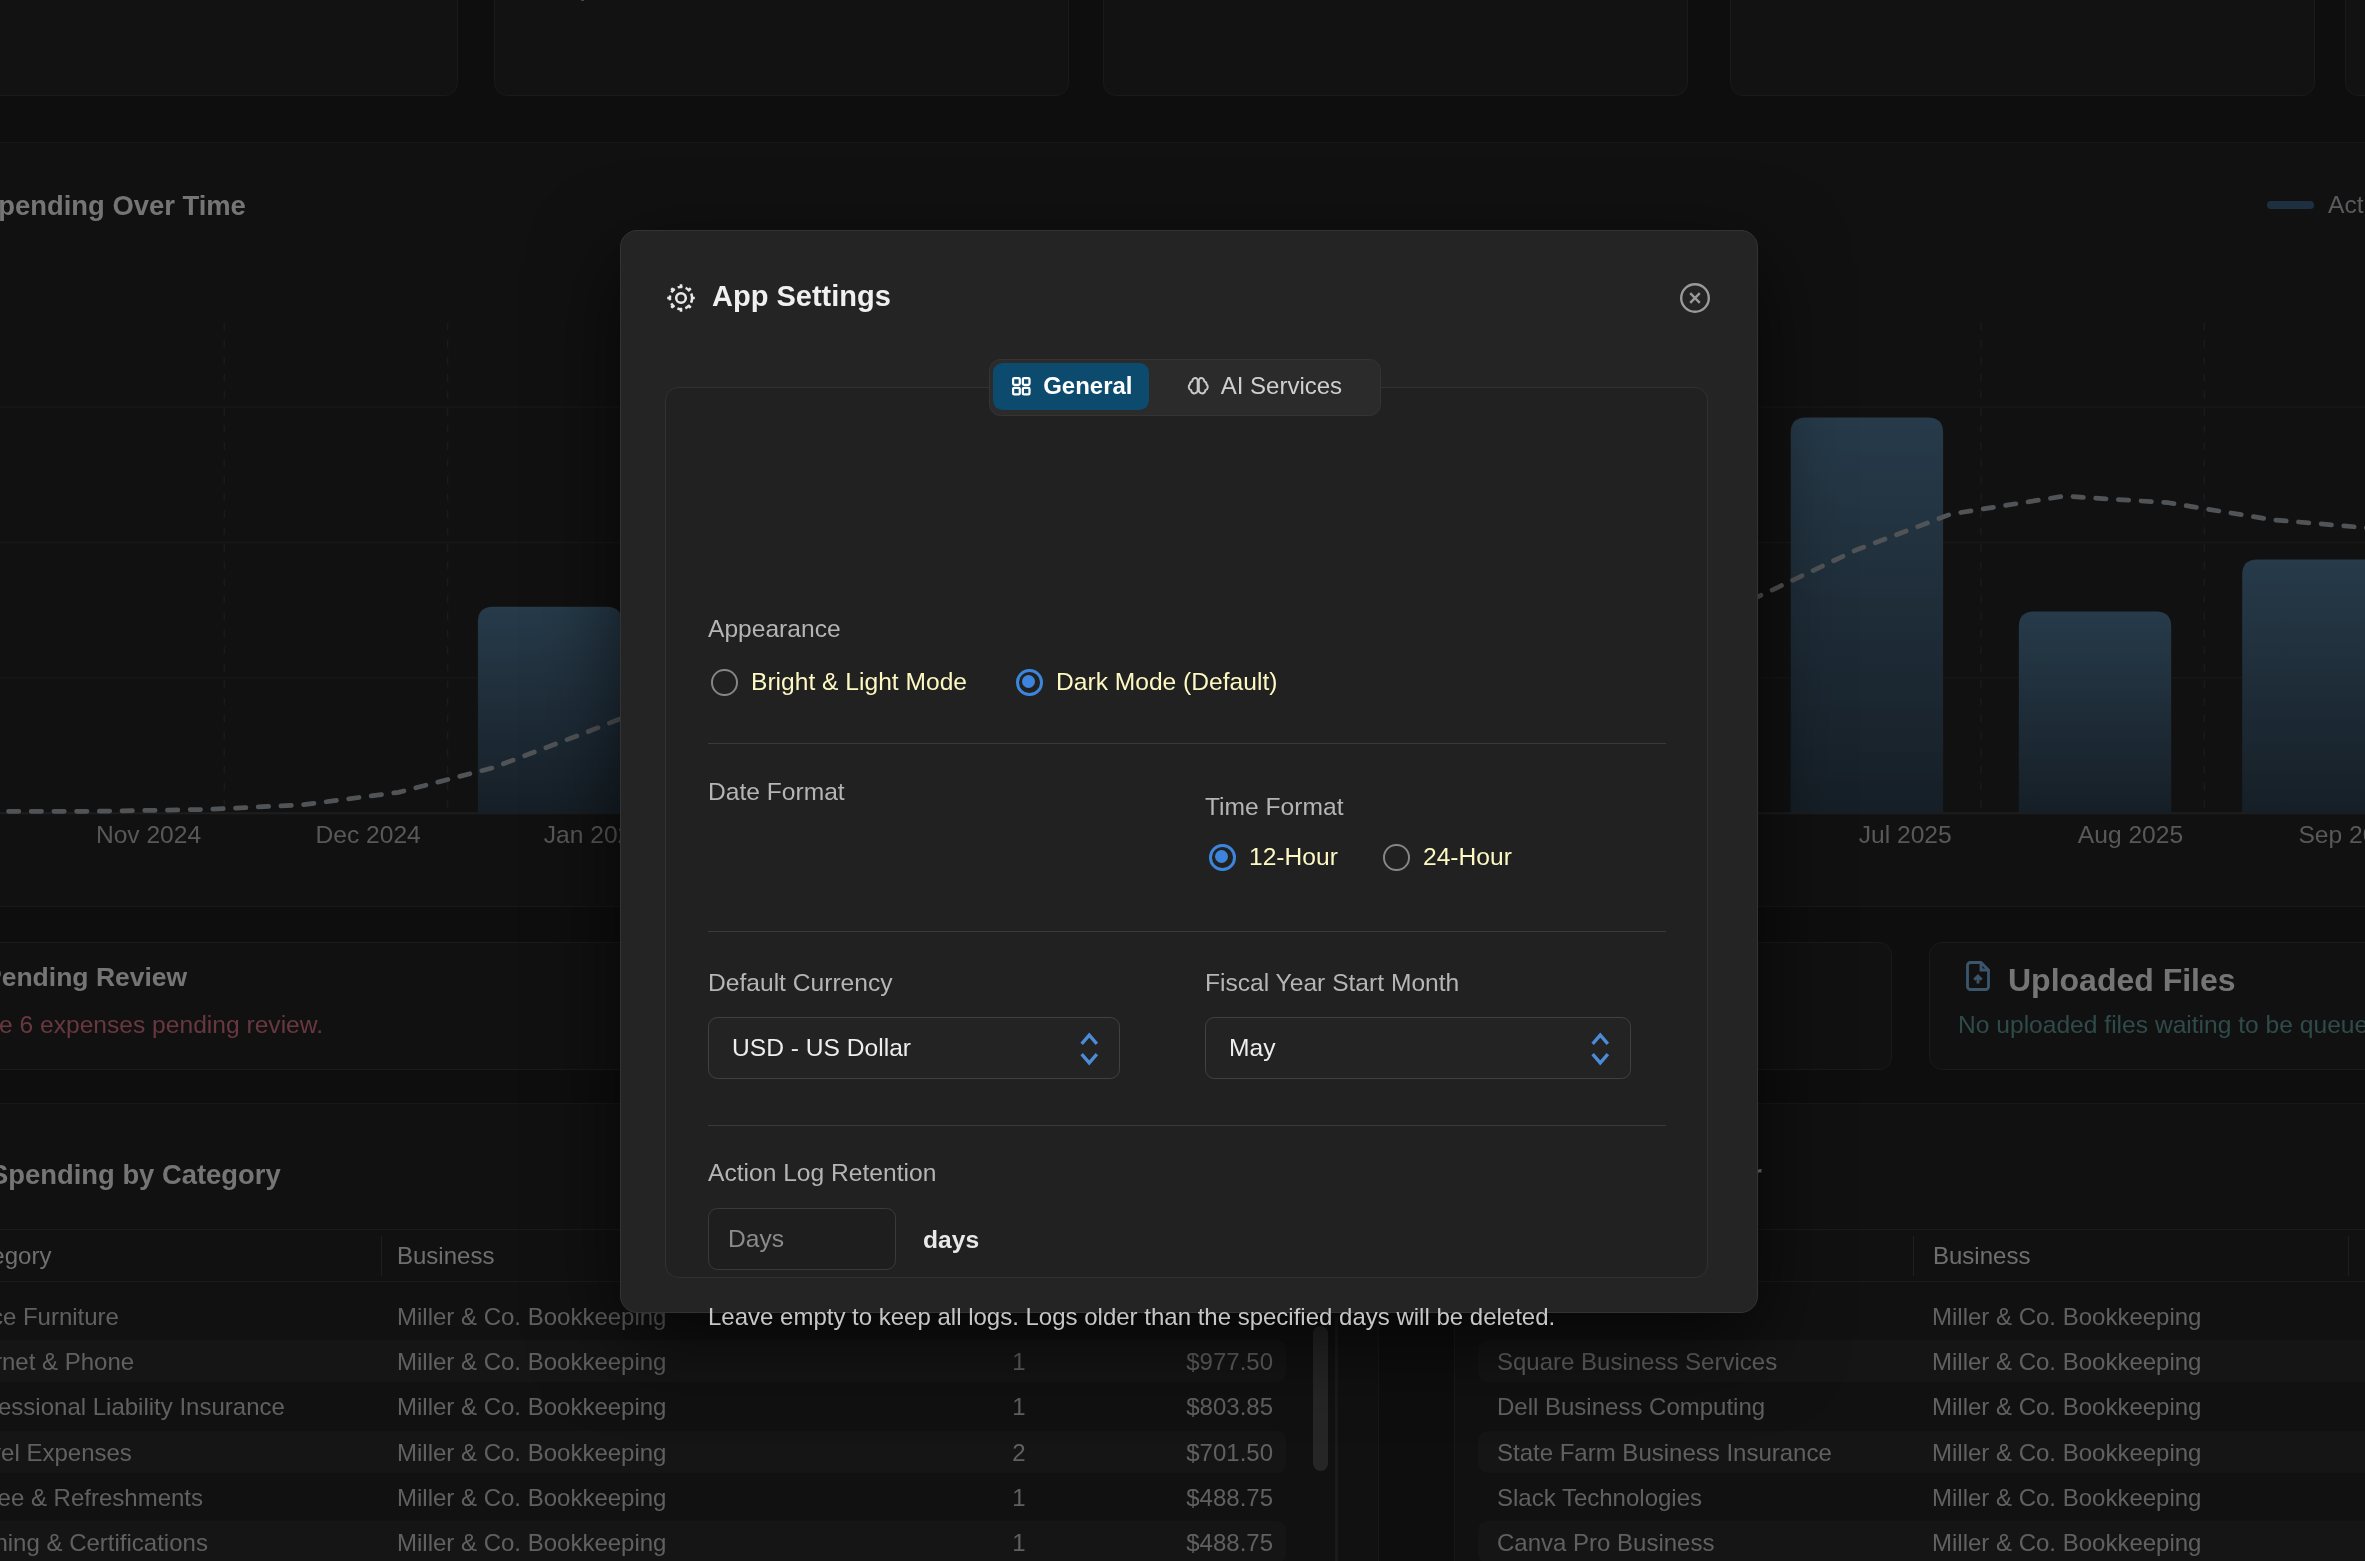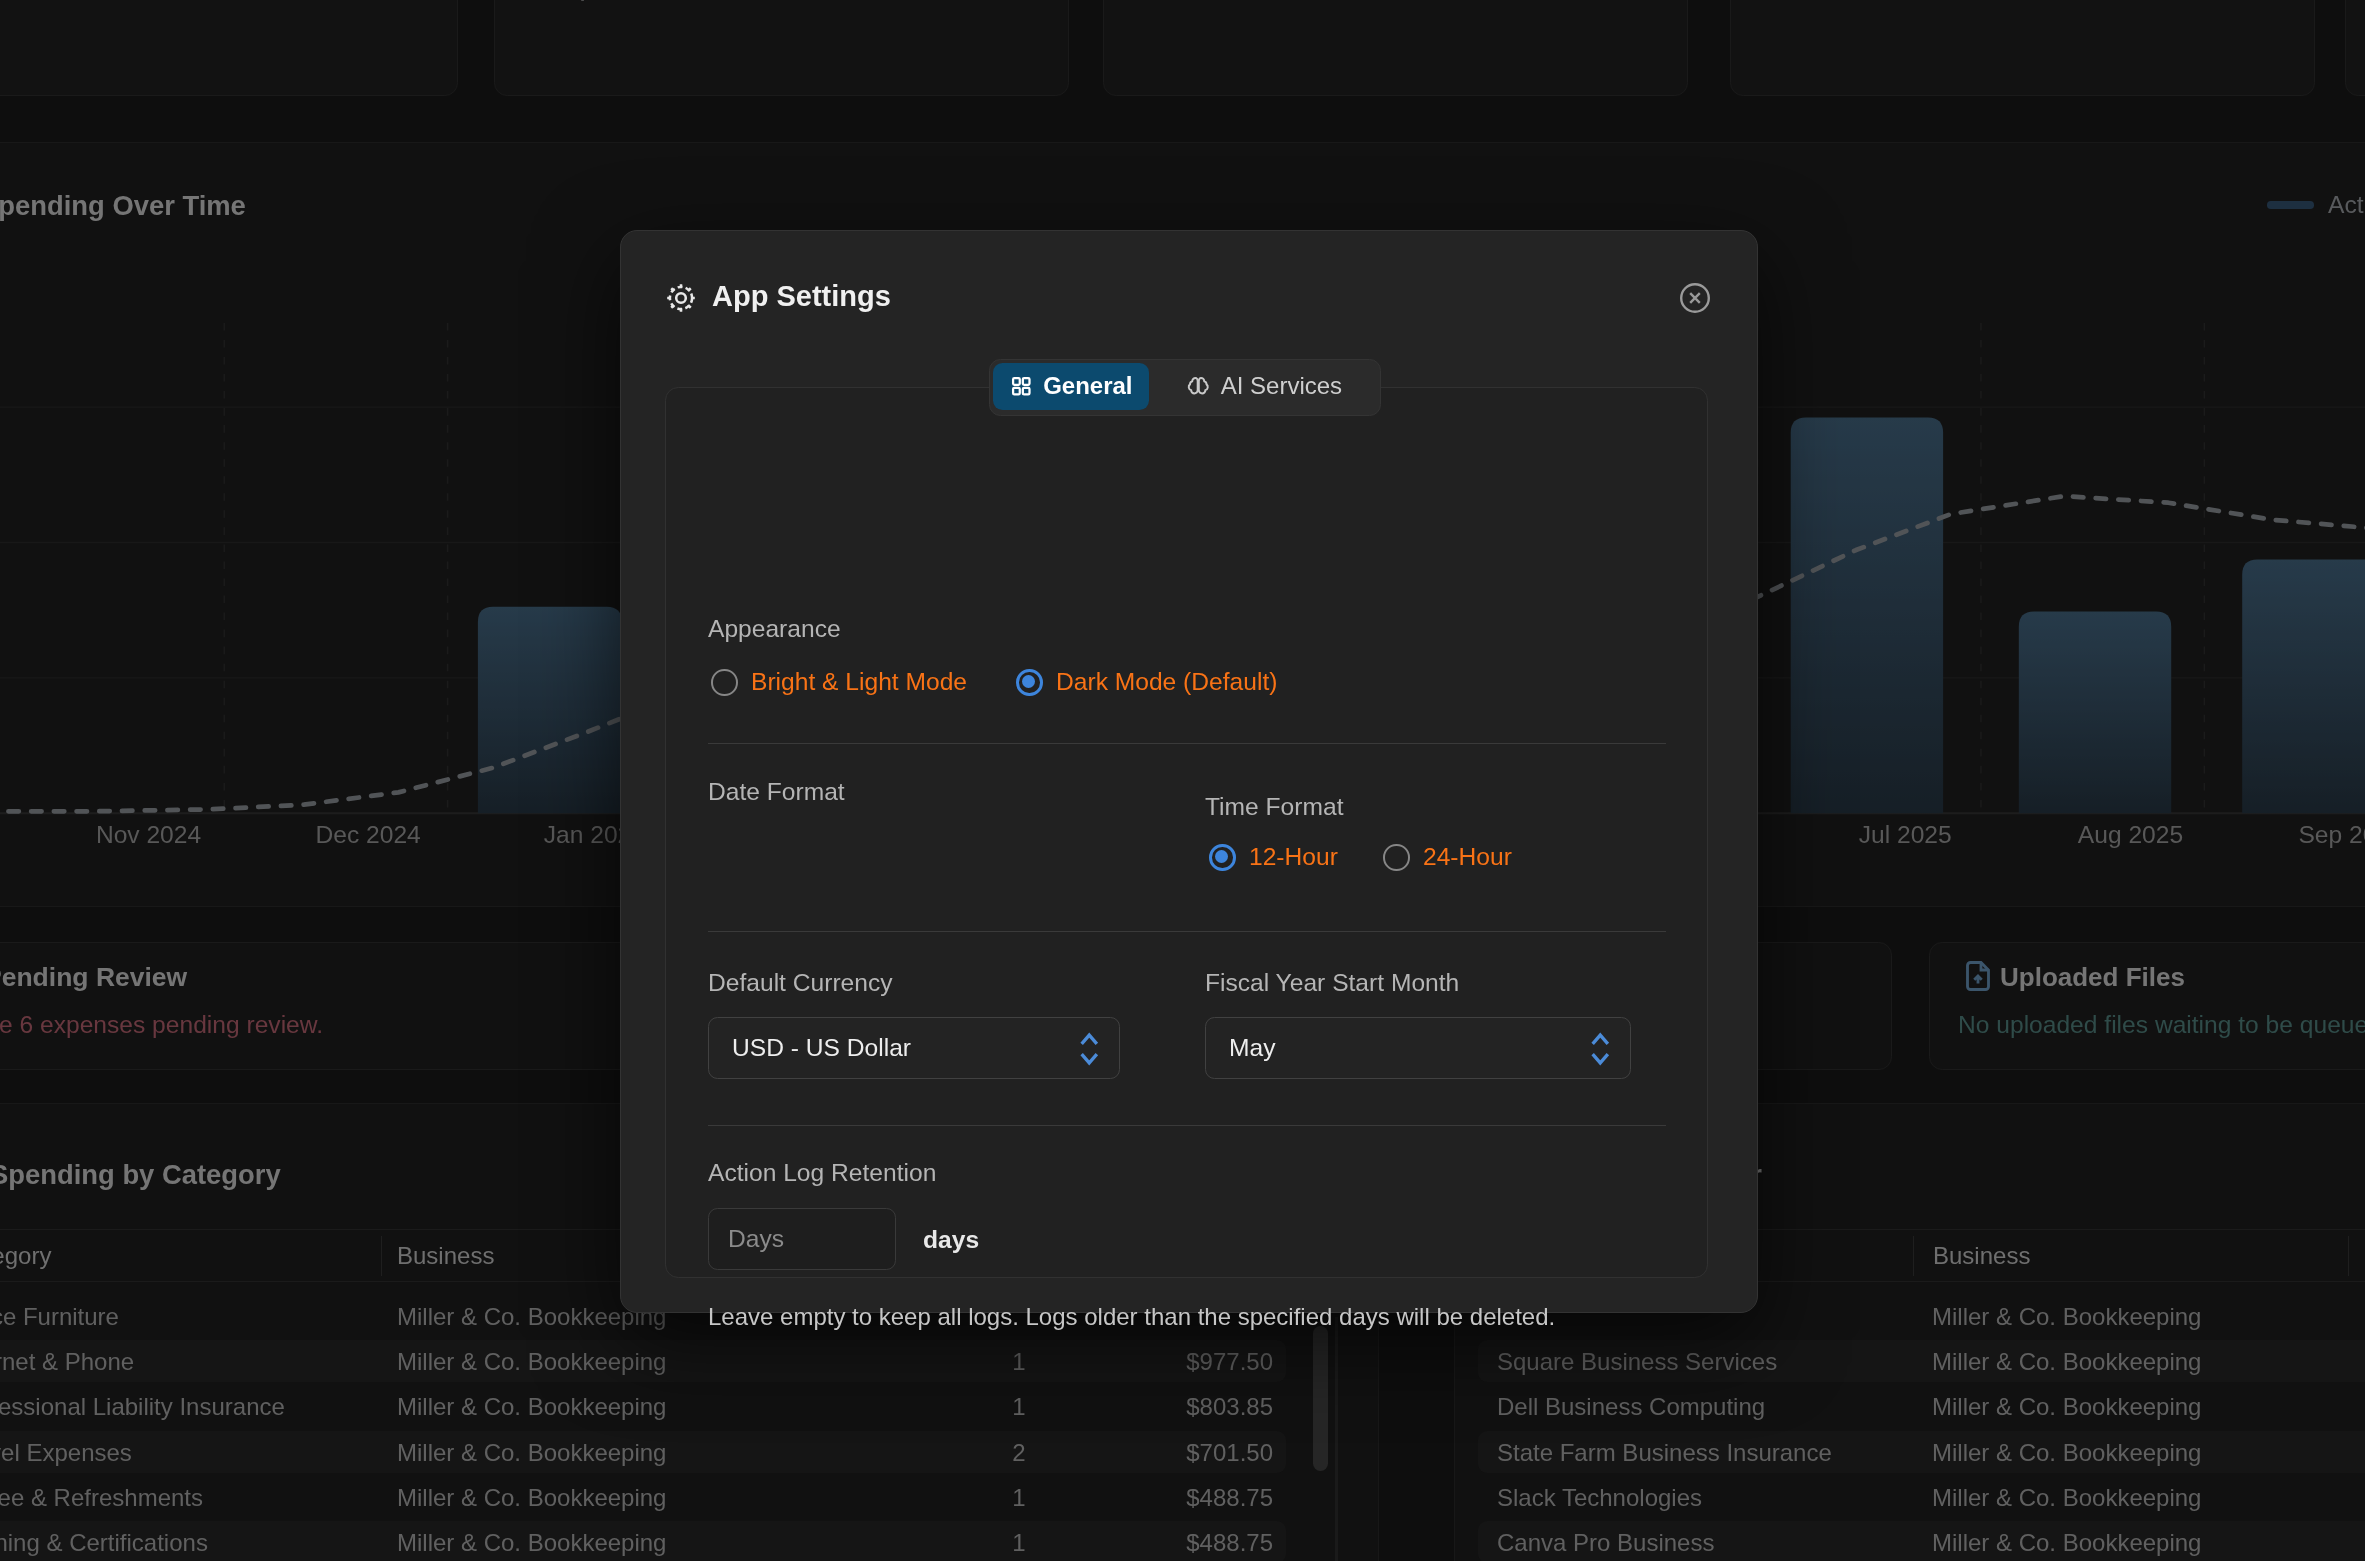--- a/index.html
+++ b/index.html
@@ -37,21 +37,21 @@
        border-radius:9.5px;height:47px;margin:2.8px;}
   .tab.active{background:#0c4a6e;color:#fff;width:156px;font-weight:600;}
   .tab.inactive{color:#cfcfcf;width:218px;}
   .inner{position:absolute;left:44px;top:156px;width:1041px;height:889px;background:#212121;
          border:0.9px solid #313131;border-radius:13.2px;}
   .flabel{position:absolute;font-size:24.6px;color:#b5b5b5;white-space:nowrap;}
   .radio{position:absolute;width:26.5px;height:26.5px;border-radius:50%;box-sizing:border-box;}
   .radio.off{border:2.8px solid #868686;}
   .radio.on{border:3.8px solid #3d85dc;}
   .radio.on::after{content:"";position:absolute;left:2.8px;top:2.8px;width:13.2px;height:13.2px;border-radius:50%;background:#3d85dc;}
-  .rlabel{position:absolute;font-size:24.6px;color:#f97316;white-space:nowrap;}
+  .rlabel{position:absolute;font-size:24.6px;color:#fef9c3;white-space:nowrap;}
   .divider{position:absolute;left:42px;width:958px;height:0.9px;background:#3a3a3a;}
   .select{position:absolute;height:62px;background:#232323;border:0.9px solid #414141;border-radius:9.5px;
           box-sizing:border-box;cursor:pointer;}
   .select .val{position:absolute;left:23px;top:16px;font-size:24.6px;color:#ededed;white-space:nowrap;}
   .chev{position:absolute;right:17px;top:12.3px;}
   .tinput{position:absolute;left:42px;top:820px;width:188px;height:62px;background:#1e1e1e;border:0.9px solid #3a3a3a;
           border-radius:9.5px;box-sizing:border-box;font-size:24.6px;color:#eee;padding:0 19px;outline:none;}
   .tinput::placeholder{color:#8b8b8b;}
   .unit{position:absolute;left:257px;top:838px;font-size:24.6px;font-weight:600;color:#e8e8e8;}
   .help{position:absolute;left:42px;top:915px;font-size:24px;color:#c6c6c6;white-space:nowrap;}
@@ -121,21 +121,21 @@
 </div>
 
 <div class="card" style="left:1929px;top:942px;width:494px;height:126px;background:#1c1c1c;">
   <span class="abs" style="left:30px;top:15px;">
     <svg width="36" height="36" viewBox="0 0 24 24" fill="none" stroke="#6089ad" stroke-width="1.9">
       <path d="M14 3 H7 a2 2 0 0 0 -2 2 v14 a2 2 0 0 0 2 2 h10 a2 2 0 0 0 2 -2 V8 Z"></path>
       <path d="M14 3 v5 h5"></path>
         <path d="M12 17 v-5 M9.5 14.5 L12 12 l2.5 2.5"></path>
     </svg>
   </span>
-  <div class="panel-title" style="left:70px;top:19px;font-size:26px;">Uploaded Files</div>
+  <div class="panel-title" style="left:78px;top:19px;font-size:32px;">Uploaded Files</div>
   <div class="msg-teal" style="left:28px;top:68px;color:#4c7a76;">No uploaded files waiting to be queued.</div>
 </div>
 
 <div class="panel" style="left:-123px;top:1103px;width:1500px;height:530px;">
   <div class="panel-title" style="left:112px;top:55px;">Spending by Category</div>
   <div class="thead-line" style="top:125px;"></div>
   <div class="th" style="left:76px;top:138px;">Category</div>
   <div class="vsep" style="left:503px;top:132px;height:40px;"></div>
   <div class="th" style="left:519px;top:138px;">Business</div>
   <div class="thead-line" style="top:177px;"></div>

